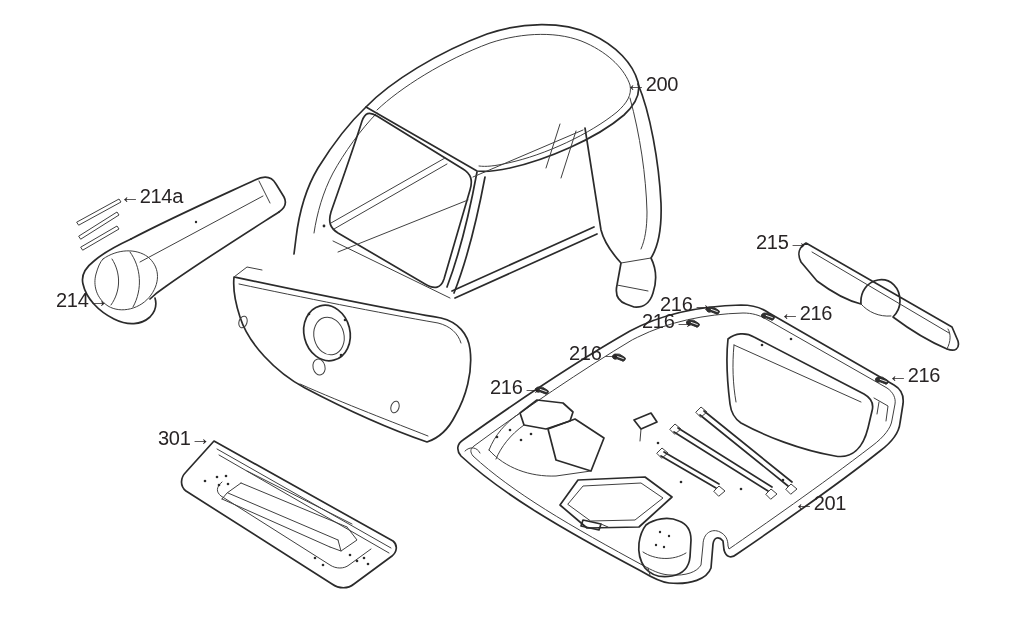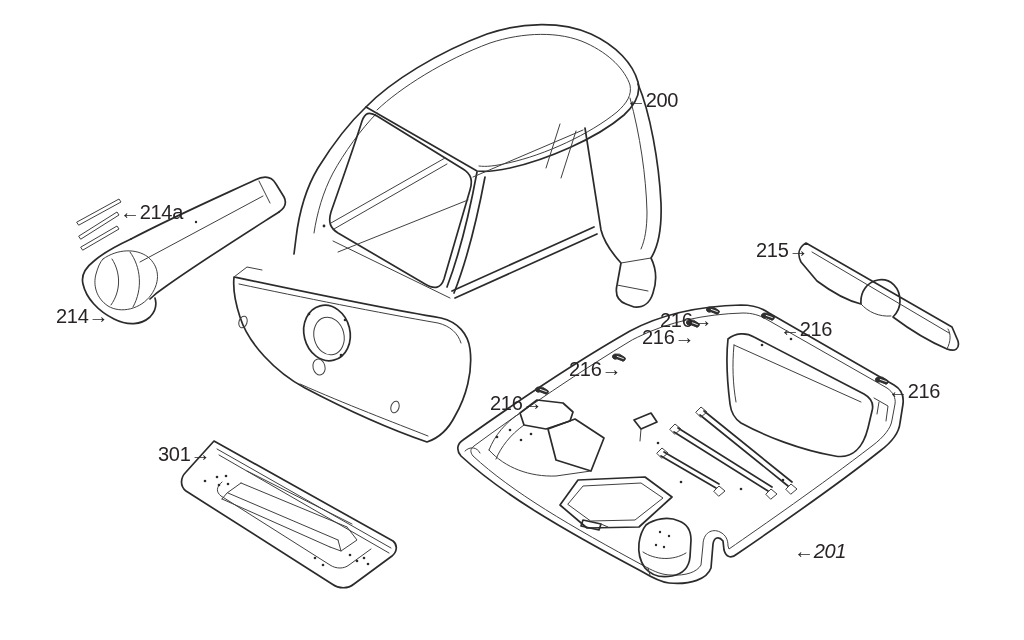--- a/index.html
+++ b/index.html
@@ -10,21 +10,21 @@
   .stage{position:absolute;inset:0;}
   svg.art{position:absolute;left:0;top:0;}
   .art path,.art ellipse,.art circle{fill:none;stroke:#2b2b2b;stroke-linecap:round;stroke-linejoin:round;}
   .art .o{stroke-width:1.7;}
   .art .i{stroke-width:1;stroke:#404040;}
   .art .dot{fill:#2b2b2b;stroke:none;}
   .art .clip-shape{fill:#2f2f2f;stroke:#2f2f2f;stroke-width:1;}
   .art .clip-slit{stroke:#ffffff;stroke-width:0.9;fill:none;}
   .callout{
     position:absolute;color:#282425;font-size:20px;line-height:1.05;
-    letter-spacing:-0.3px;white-space:nowrap;user-select:none;margin-top:16px;
+    letter-spacing:-0.3px;white-space:nowrap;user-select:none;
   }
 </style>
 </head>
 <body>
 
 <div class="stage">
 
   <svg class="art" width="1024" height="640" viewBox="0 0 1024 640">
     <defs>
       <g id="clip">
@@ -171,22 +171,22 @@
       <use href="#clip" transform="translate(616,352)"></use>
       <use href="#clip" transform="translate(539,385)"></use>
       <use href="#clip" transform="translate(765,311)"></use>
       <use href="#clip" transform="translate(879,375)"></use>
     </g>
   </svg>
 
   <div class="callout" style="left: 626px; top: 74px;">←200</div>
   <div class="callout" style="left: 120px; top: 186px; text-align: right;">←214a</div>
   <div class="callout" style="left: 56px; top: 290px;">214→</div>
-  <div class="callout" style="left: 756px; top: 224px; text-align: center;">215→</div>
+  <div class="callout" style="left: 756px; top: 232px; text-align: center;">215→</div>
   <div class="callout" style="left: 660px; top: 294px;">216→</div>
   <div class="callout" style="left: 642px; top: 311px;">216→</div>
   <div class="callout" style="left: 780px; top: 303px;">←216</div>
   <div class="callout" style="left: 569px; top: 343px;">216→</div>
   <div class="callout" style="left: 888px; top: 365px;">←216</div>
   <div class="callout" style="left: 490px; top: 377px;">216→</div>
   <div class="callout" style="left: 158px; top: 428px;">301→</div>
-  <div class="callout" style="left: 794px; top: 525px; font-style: italic;">←201</div>
+  <div class="callout" style="left: 794px; top: 493px;">←201</div>
 </div>
 
 </body></html>

